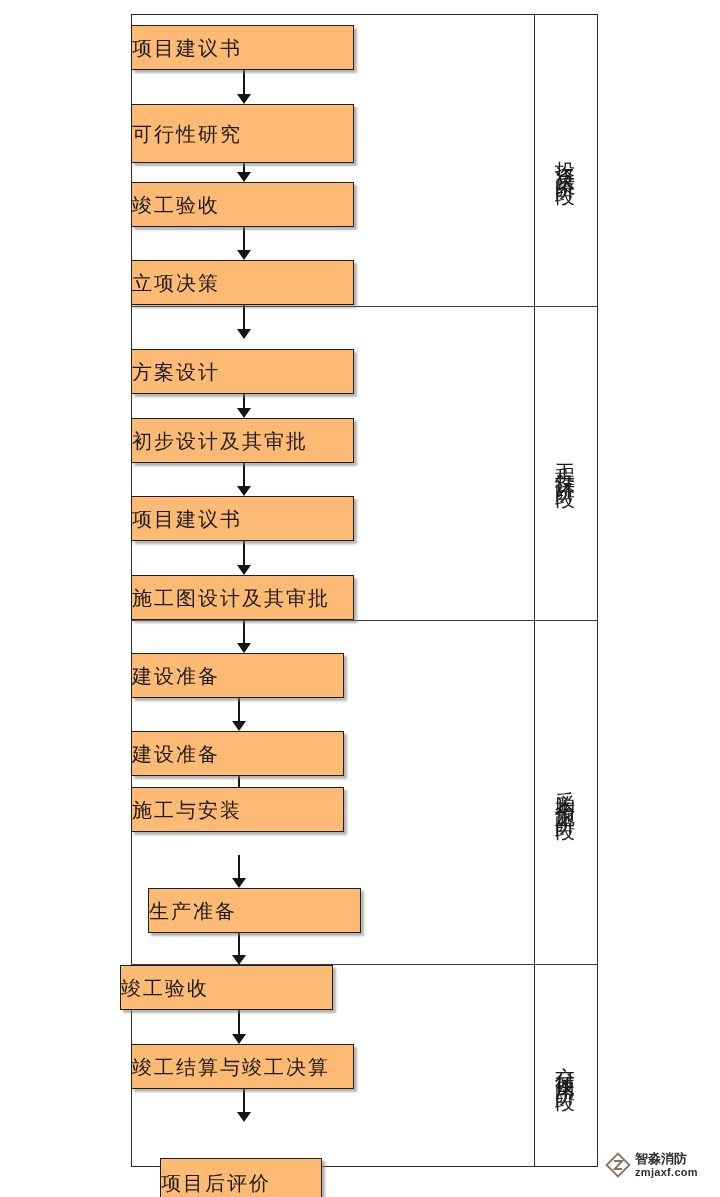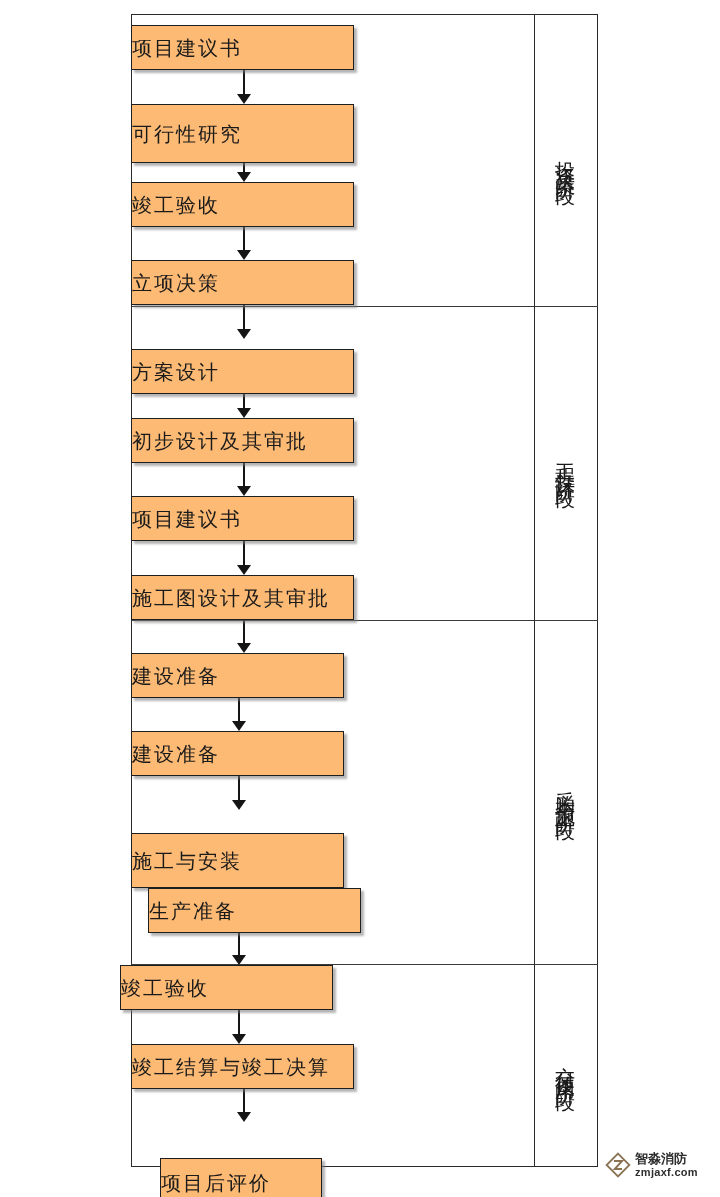--- a/index.html
+++ b/index.html
@@ -239,21 +239,21 @@
       </div>
       <div class="node" style="left: 131px; top: 575px; width: 223px; height: 45px;">
         <span class="node-label">施工图设计及其审批</span>
       </div>
       <div class="node" style="left: 131px; top: 653px; width: 213px; height: 45px;">
         <span class="node-label">建设准备</span>
       </div>
       <div class="node" style="left: 131px; top: 731px; width: 213px; height: 45px;">
         <span class="node-label">建设准备</span>
       </div>
-      <div class="node" style="left: 131px; top: 833px; width: 213px; height: 55px;">
+      <div class="node" style="left: 131px; top: 787px; width: 213px; height: 45px;">
         <span class="node-label">施工与安装</span>
       </div>
       <div class="node" style="left: 131px; top: 888px; width: 213px; height: 45px; margin-left: 17px;">
         <span class="node-label">生产准备</span>
       </div>
       <div class="node" style="left: 120px; top: 965px; width: 213px; height: 45px;">
         <span class="node-label">竣工验收</span>
       </div>
       <div class="node" style="left: 131px; top: 1044px; width: 223px; height: 45px;">
         <span class="node-label">竣工结算与竣工决算</span>

